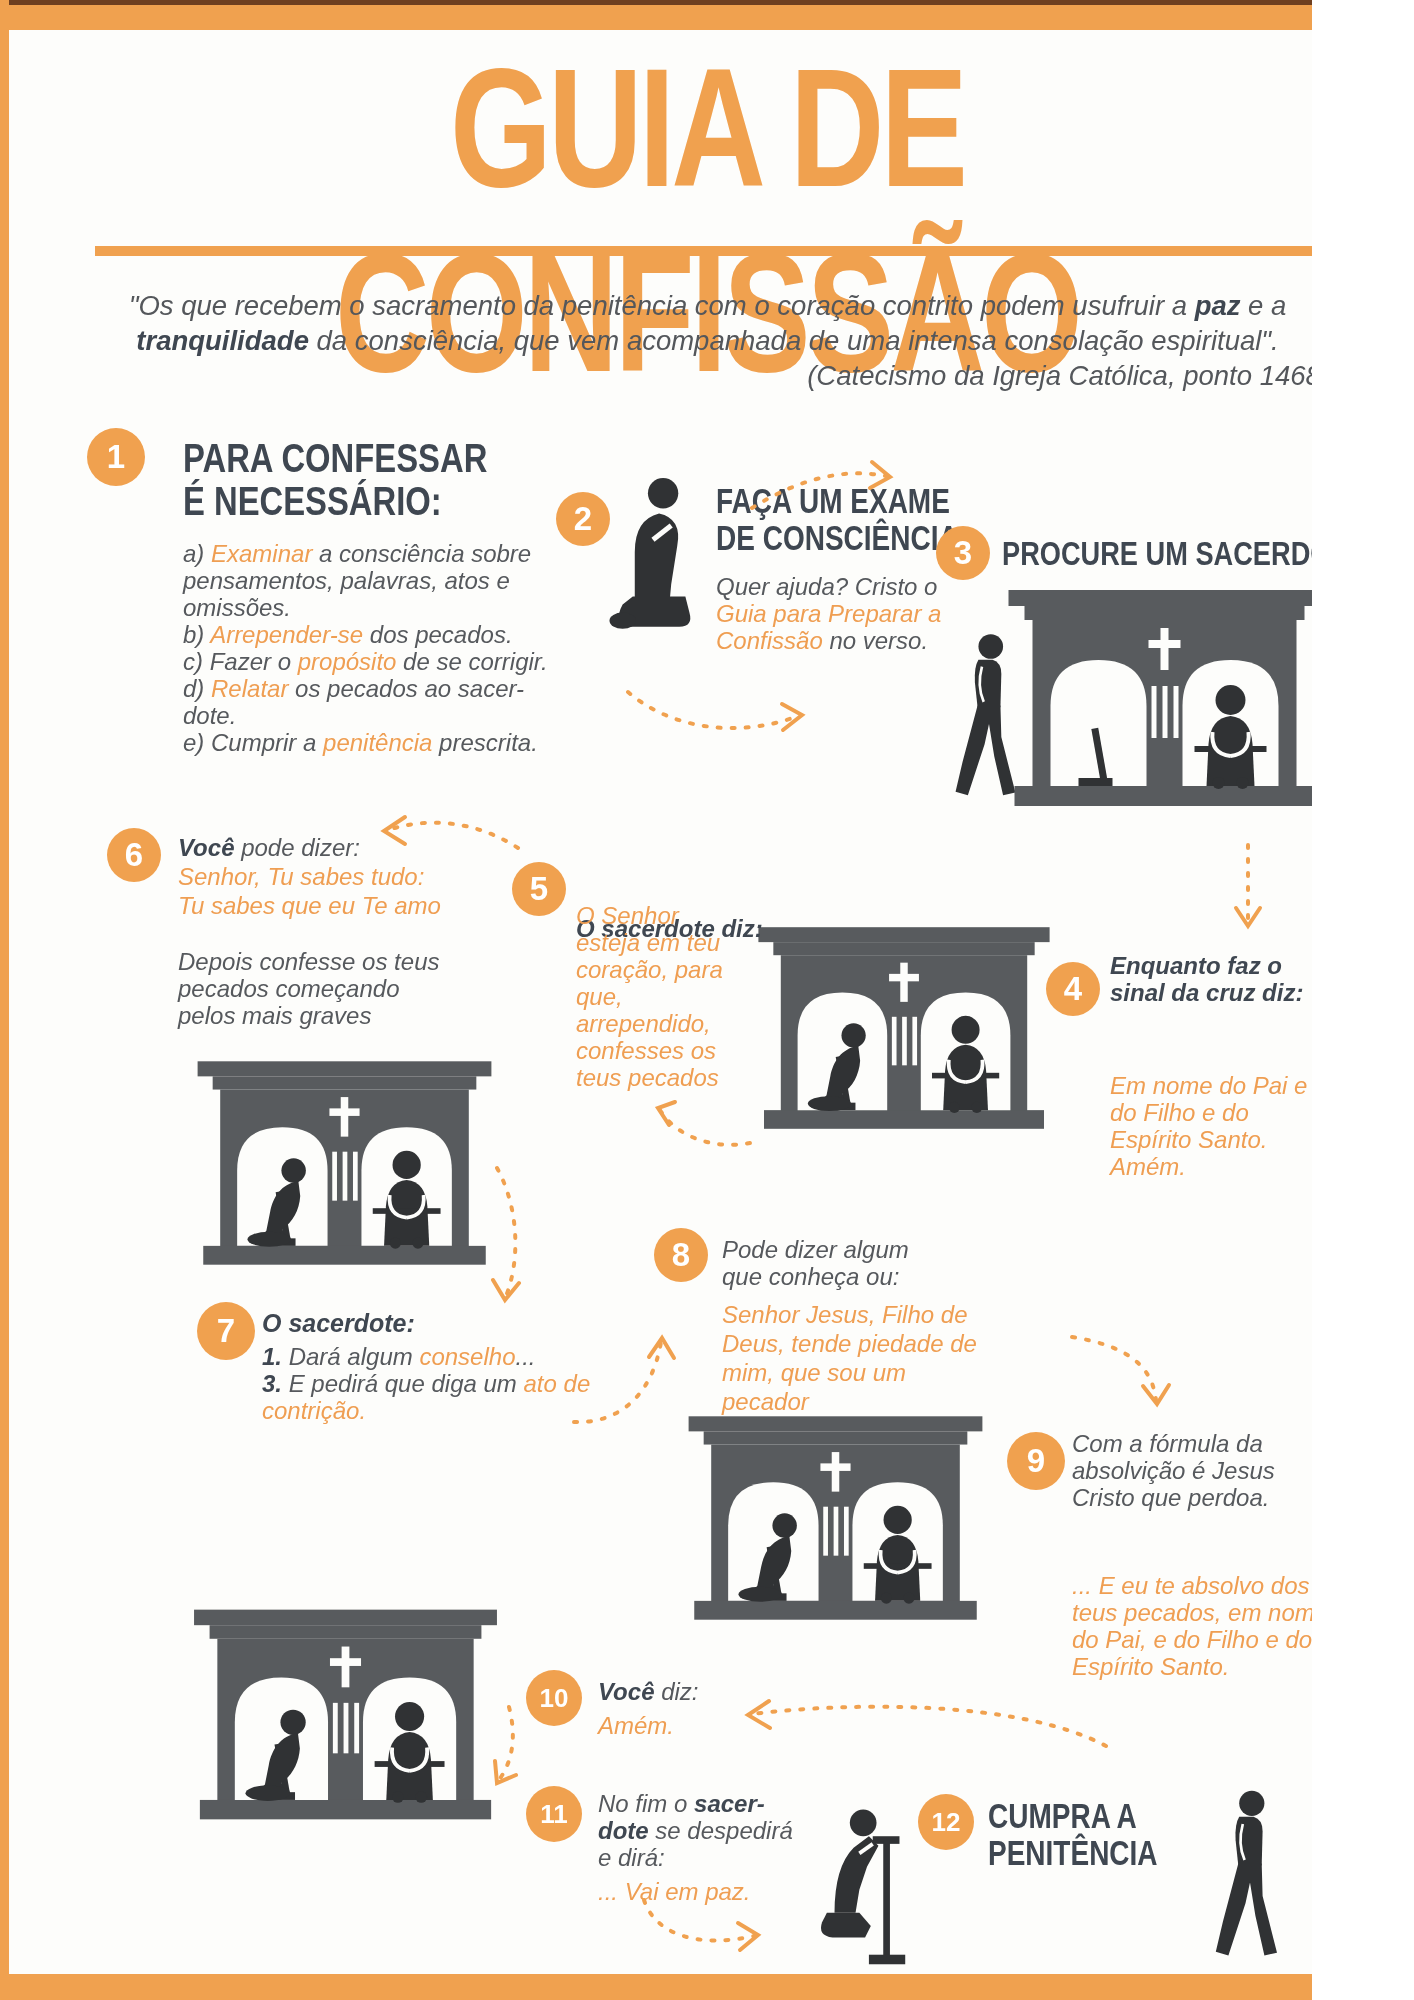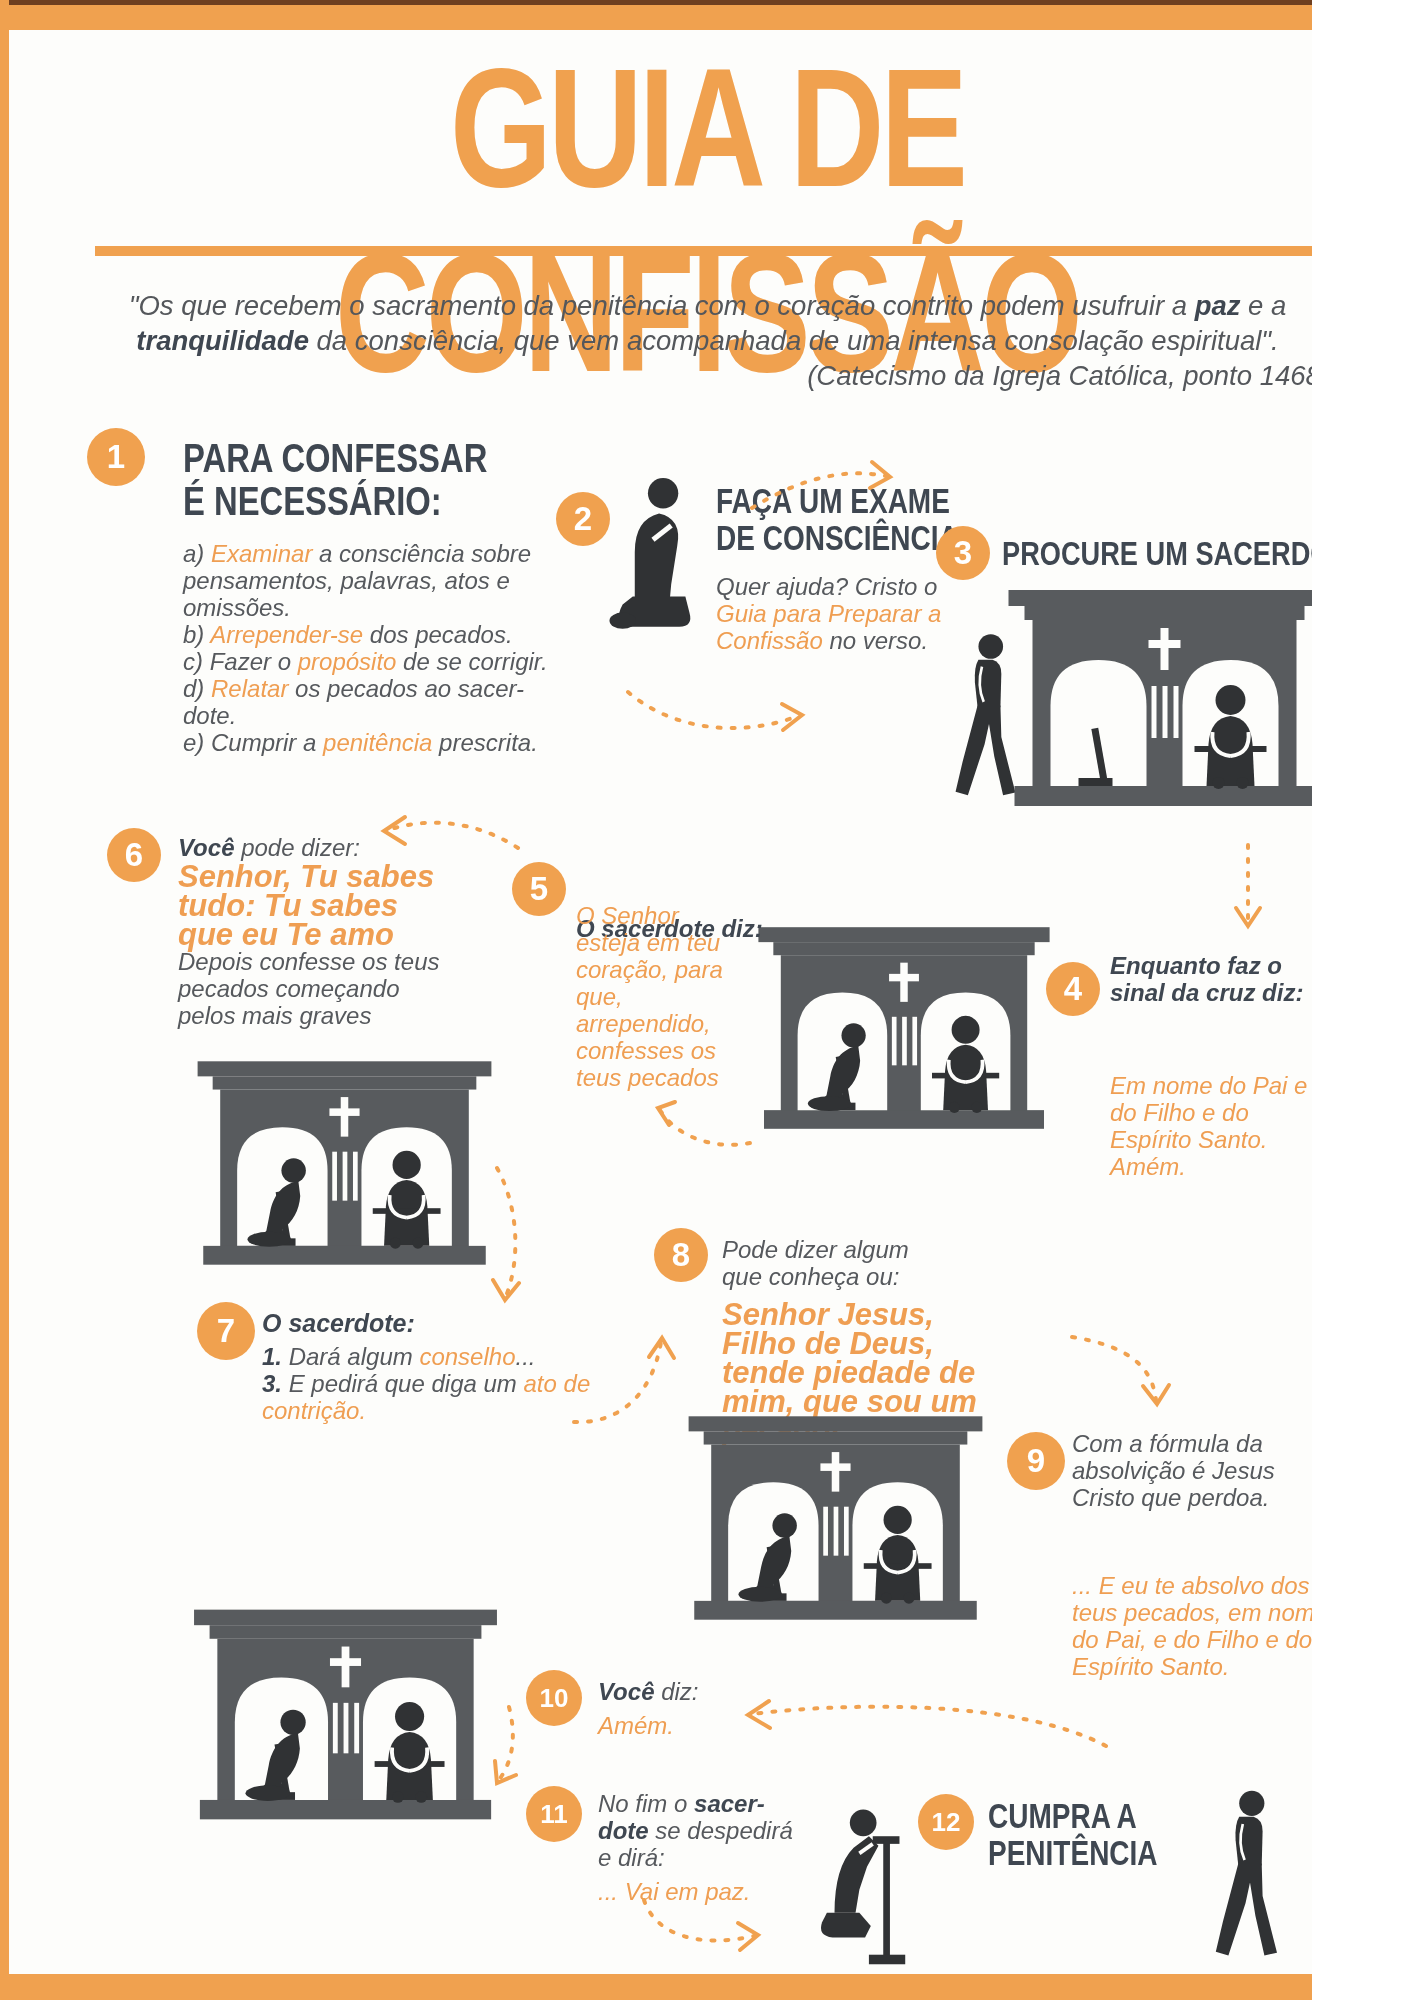--- a/index.html
+++ b/index.html
@@ -21,21 +21,21 @@
   
   .circle{position:absolute;border-radius:50%;background:var(--orange);color:#ffffff;
           font-weight:bold;display:flex;align-items:center;justify-content:center;}
   .n1{width:58px;height:58px;font-size:33px;}
   .n2{width:56px;height:56px;font-size:26px;}
   
   .cond{display:inline-block;transform:scaleX(.8);transform-origin:0 0;font-weight:bold;
         color:var(--dark);line-height:1.05;white-space:nowrap;}
   
   .it{font-style:italic;color:var(--gray);font-size:24px;line-height:27px;}
-  .big{font-size:31px;line-height:29px;font-weight:bold;}
+  .big{font-size:24px;line-height:29px;}
   .org{color:var(--orange-text);}
   .b{font-weight:bold;color:var(--dark);}
   .lblb{font-weight:bold;color:var(--dark);font-style:italic;}
   
   #title-wrap{position:absolute;left:0;top:36px;width:1414px;text-align:center;}
   #title{display:inline-block;transform:scaleX(.78);transform-origin:50% 0;
          font-weight:bold;font-size:168px;line-height:1.1;letter-spacing:-5px;color:var(--orange);}
   #title-rule{position:absolute;left:95px;top:246px;width:1225px;height:10px;background:var(--orange);}
   
   #quote{position:absolute;left:85px;top:288px;width:1245px;font-style:italic;color:#54575b;

